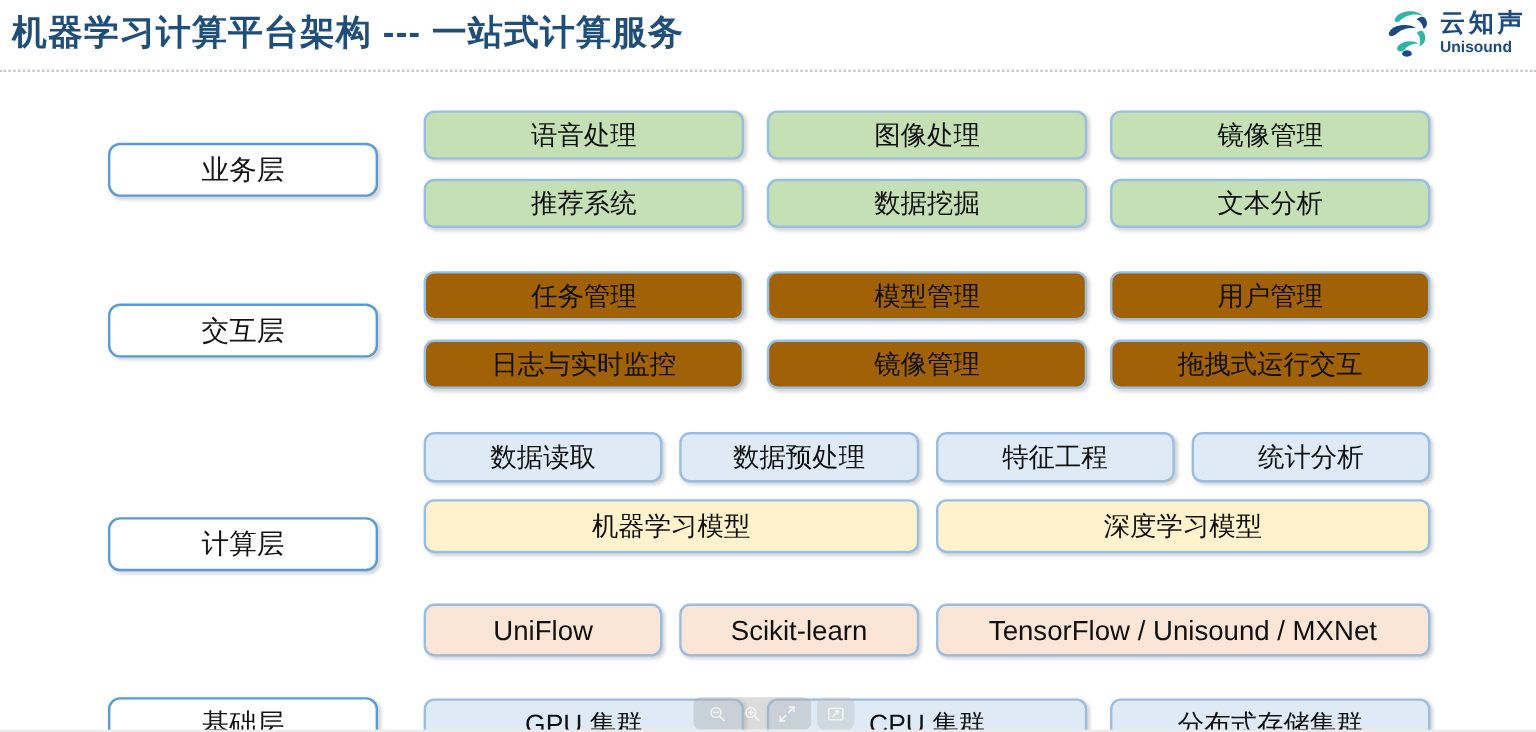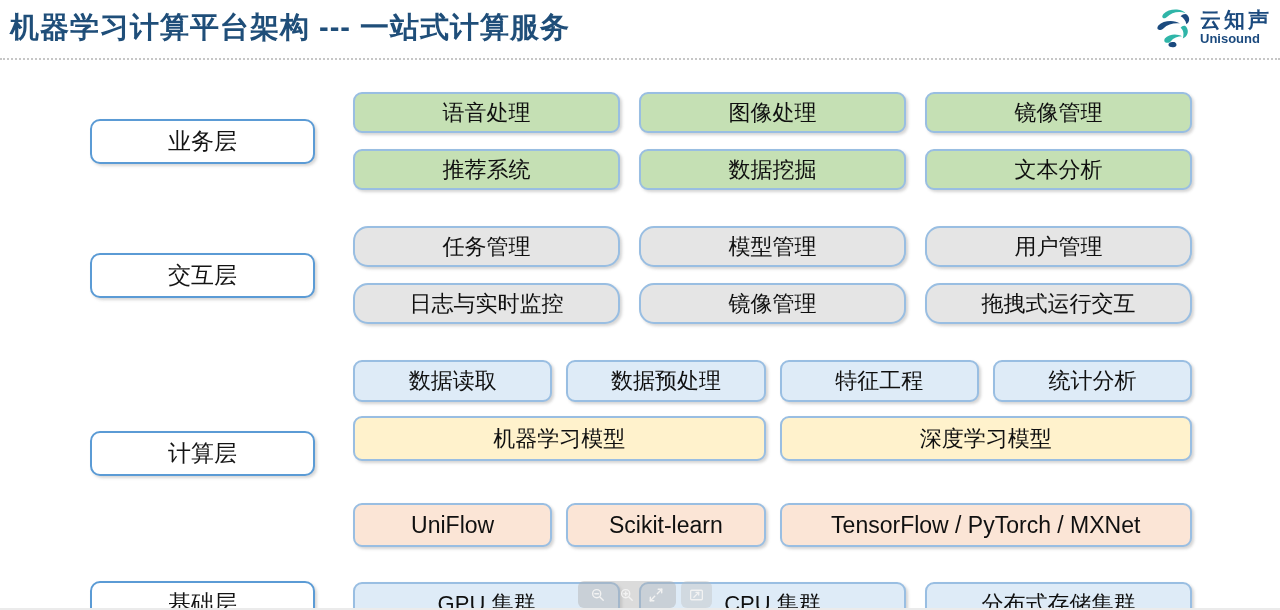--- a/index.html
+++ b/index.html
@@ -37,21 +37,21 @@
   .row4 { display:grid; grid-template-columns:repeat(4,1fr); column-gap:14px; margin-bottom:14px; }
   .row4:last-child { margin-bottom:0; }
   .span2 { grid-column:span 2; }
   .box {
     height:41px; border:2px solid #99BEE2; border-radius:9px;
     display:flex; align-items:center; justify-content:center;
     font-size:22px; font-weight:500; color:#101010; white-space:nowrap;
     box-shadow:2px 2px 3px rgba(120,120,120,0.32);
   }
   .box.green  { background:#C5E0B4; }
-  .box.gray   { background:#e5e5e5;border-radius:15px; }
+  .box.gray   { background:#a16207; }
   .box.blue   { background:#DEEBF7; height:42px; }
   .box.yellow { background:#FFF2CC; height:45px; }
   .box.peach  { background:#FBE5D6; height:44px; font-size:23px;margin-top:28px; }
   
   .viewer-toolbar { position:absolute; left:578px; top:581px; display:flex; gap:5px; }
   .toolbar-group {
     background:rgba(175,175,175,0.45); border-radius:6px;
     display:flex; align-items:center; gap:15px; padding:6px 13px; height:27px;
   }
   .toolbar-group.single { padding:6px 8px; background:rgba(190,190,190,0.40); }
@@ -117,21 +117,21 @@
           <div class="box blue">特征工程</div>
           <div class="box blue">统计分析</div>
         </div>
         <div class="row4">
           <div class="box yellow span2">机器学习模型</div>
           <div class="box yellow span2">深度学习模型</div>
         </div>
         <div class="row4">
           <div class="box peach">UniFlow</div>
           <div class="box peach">Scikit-learn</div>
-          <div class="box peach span2">TensorFlow / PyTorch / MXNet</div>
+          <div class="box peach span2">TensorFlow / Unisound / MXNet</div>
         </div>
       </div>
     </section>
 
     <section class="layer">
       <div class="layer-label">基础层</div>
       <div class="layer-content grid3">
         <div class="box blue" style="height:44px;">GPU 集群</div>
         <div class="box blue" style="height:44px;">CPU 集群</div>
         <div class="box blue" style="height:44px;">分布式存储集群</div>

